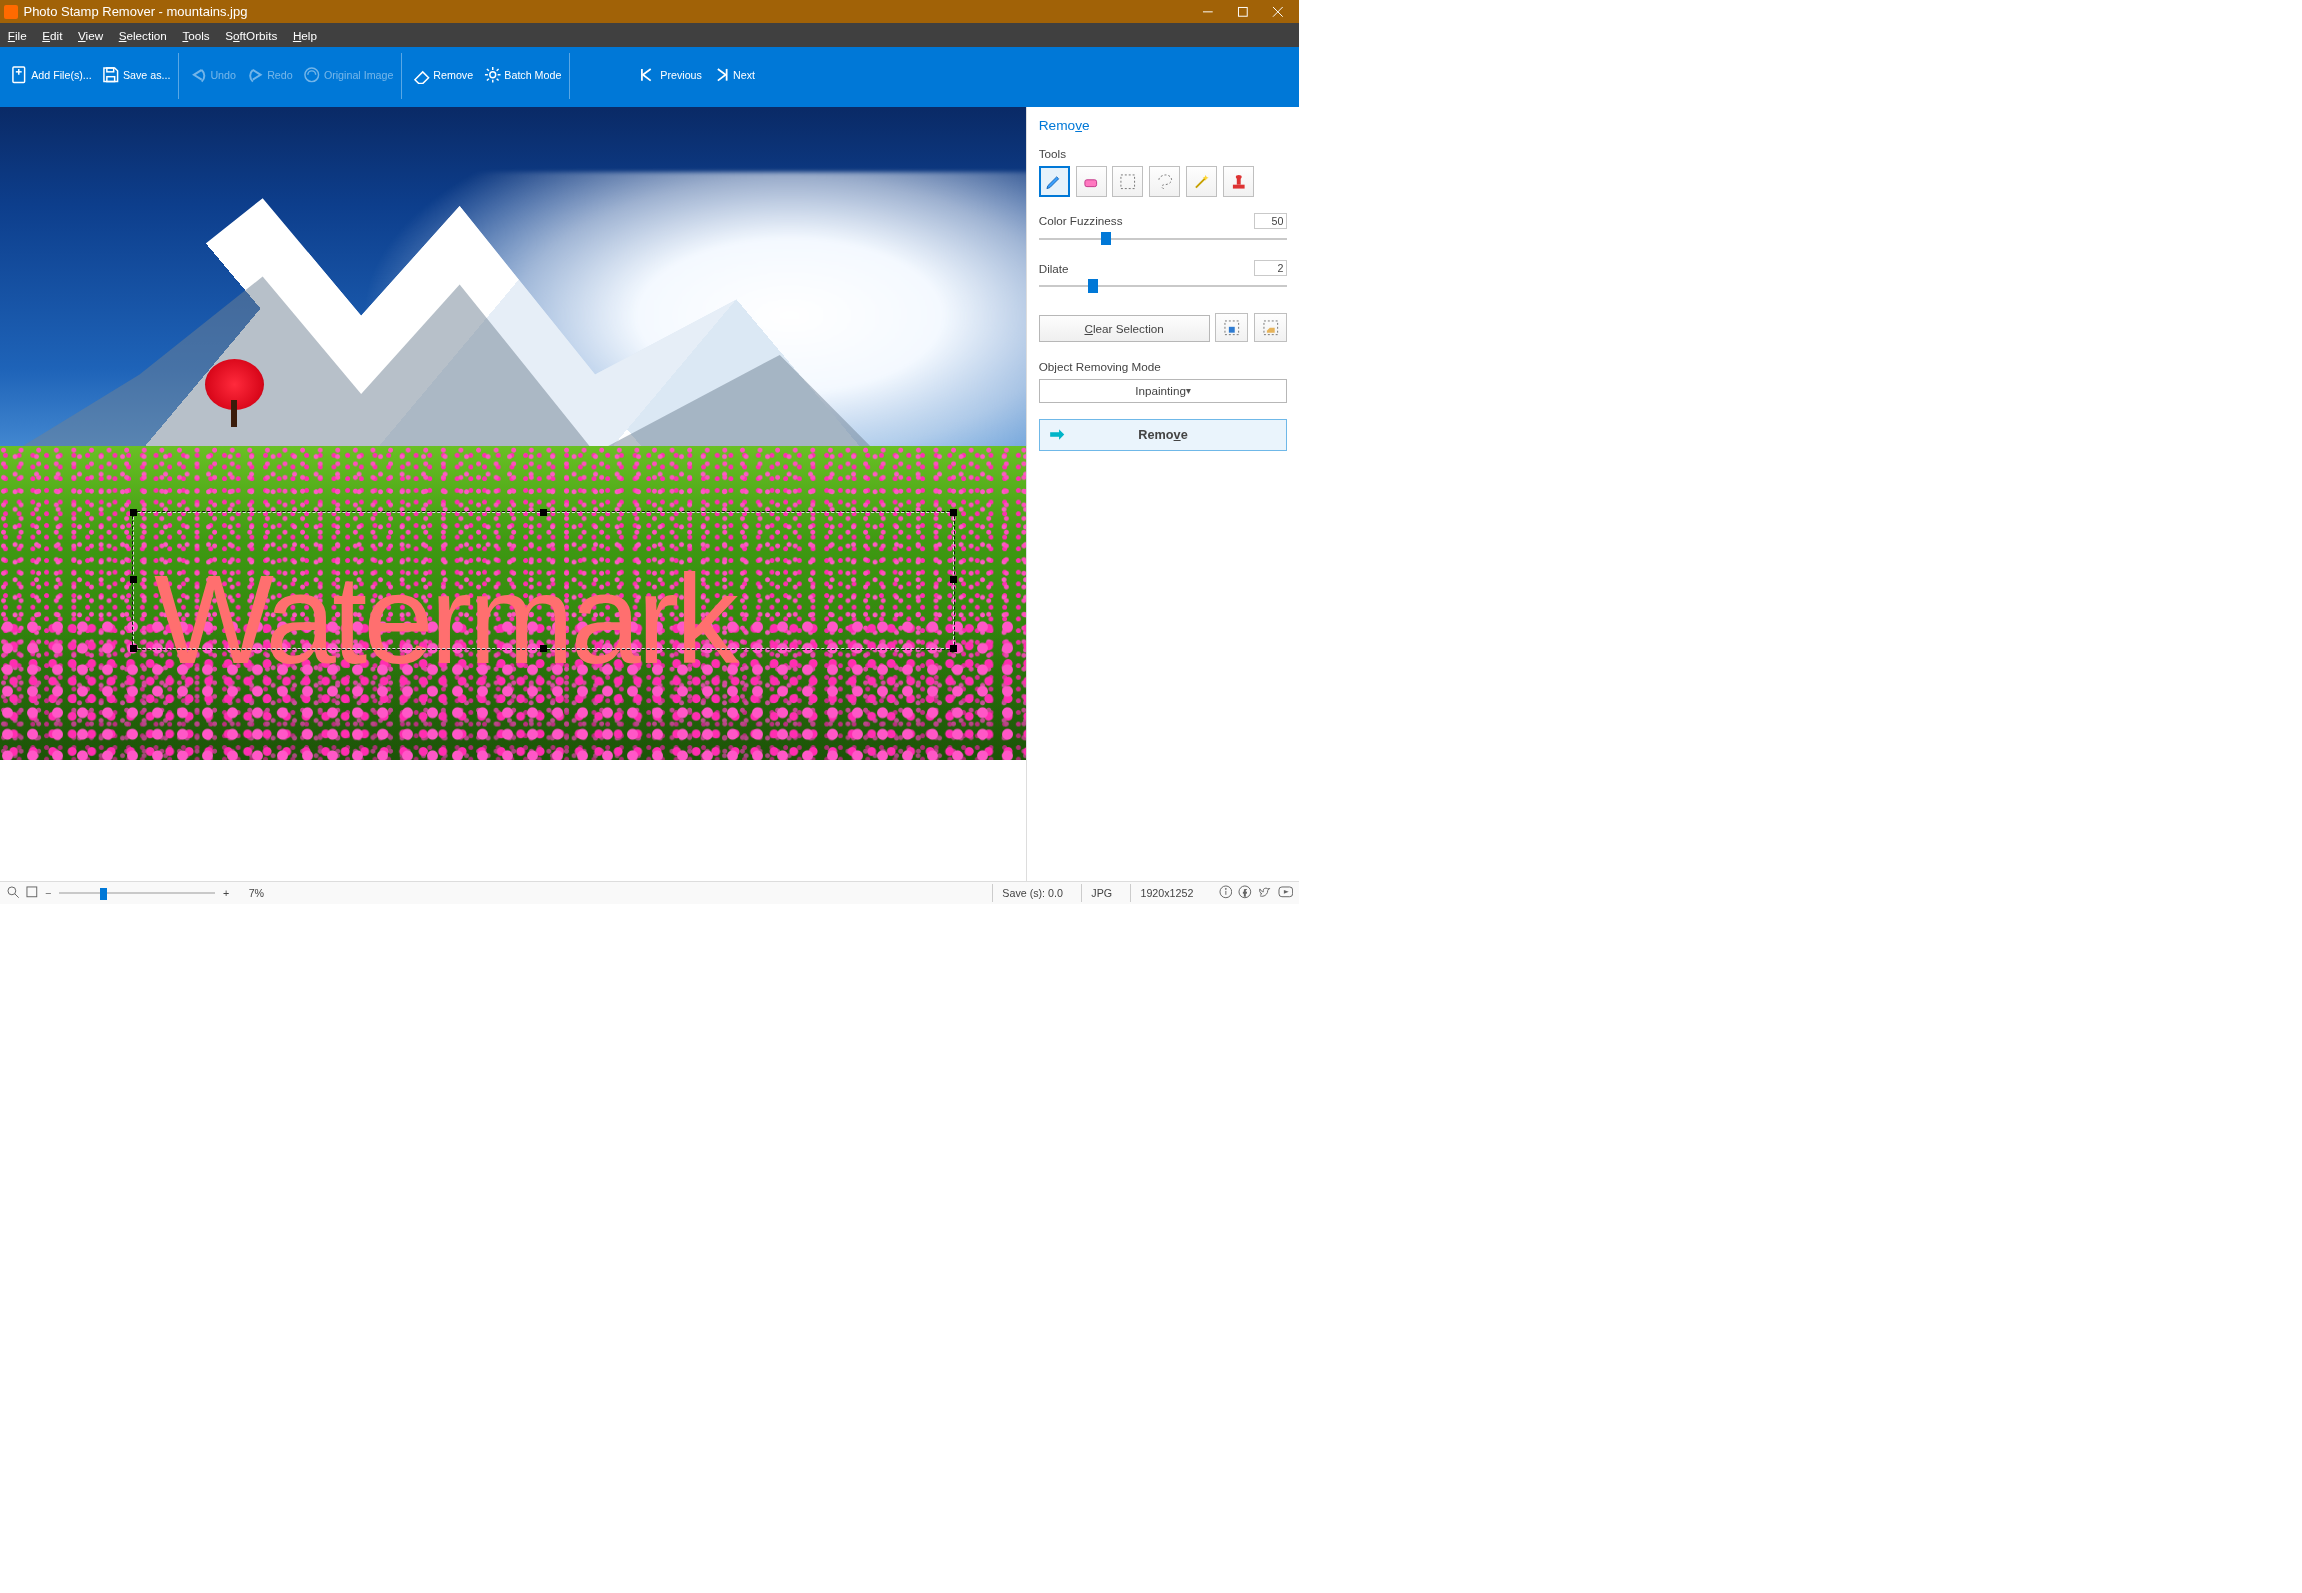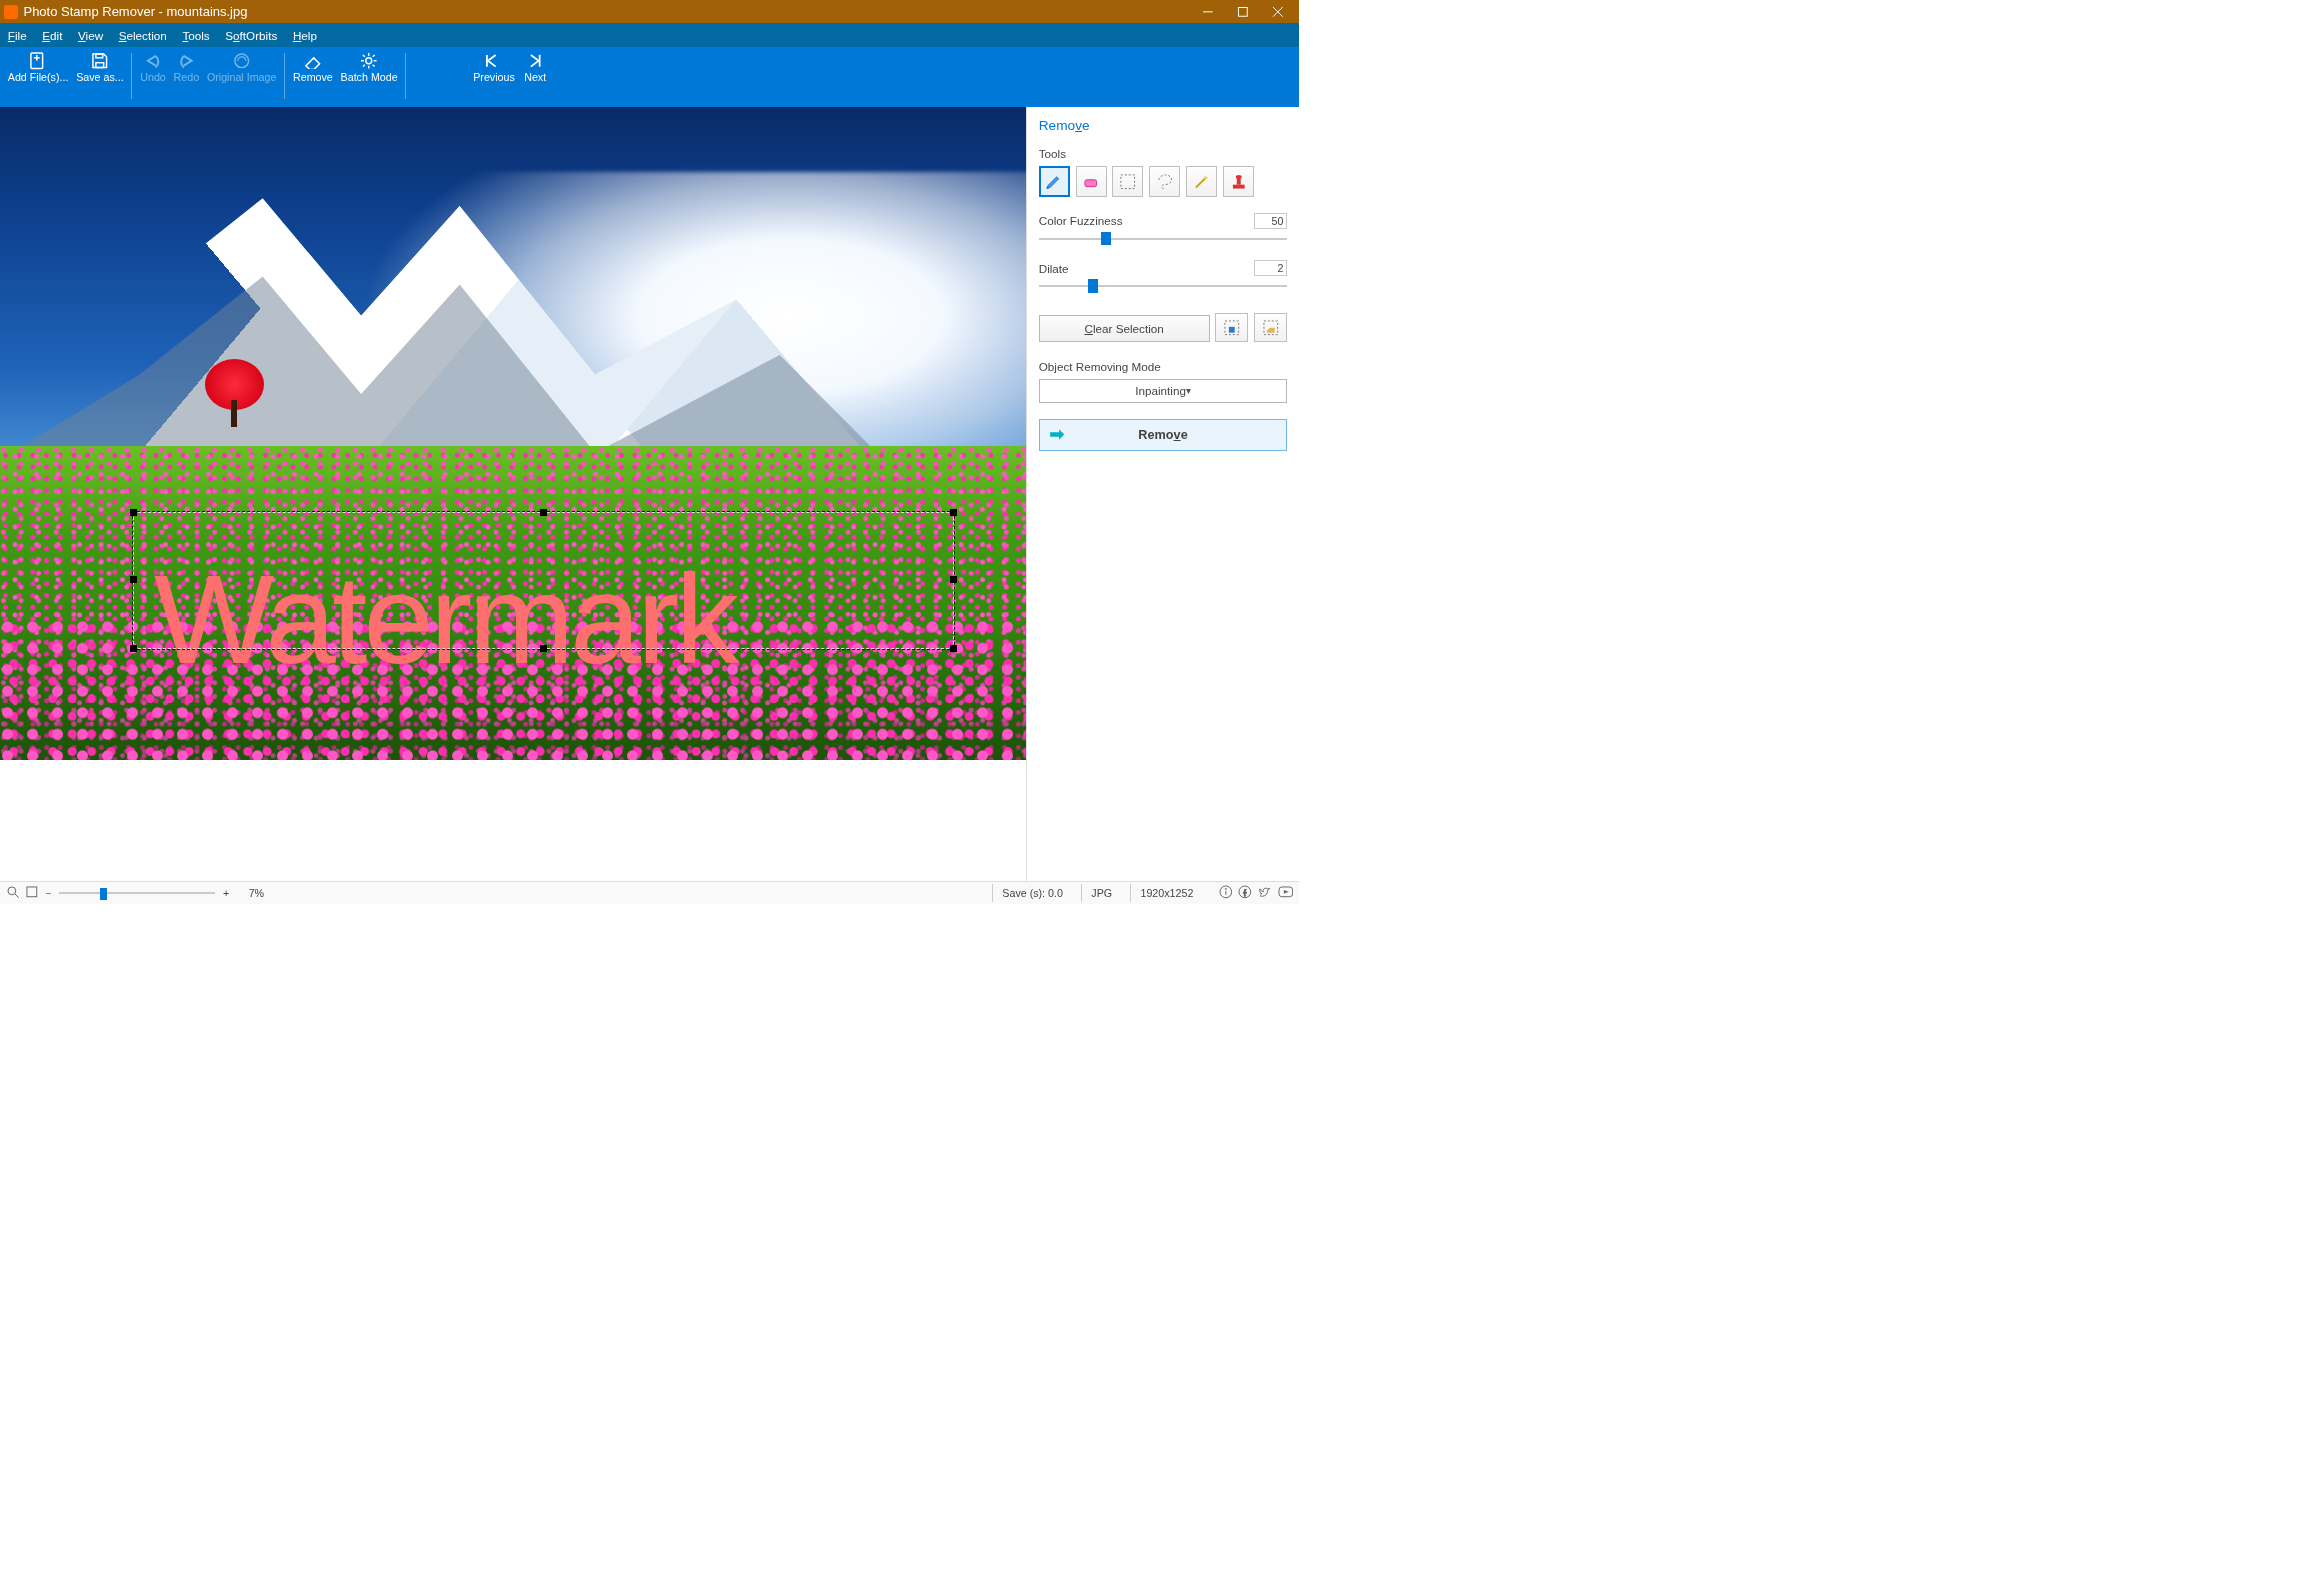--- a/index.html
+++ b/index.html
@@ -7,29 +7,29 @@
 .app { width: 1299px; height: 904px; display: flex; flex-direction: column; position: relative; background:#fff; }
 
 
 .titlebar { height: 23.4px; background: #a16207; color: #fff; display: flex; align-items: center; padding: 0 3.9px; font-size: 13px; }
 .titlebar .app-icon { width: 13.7px; height: 13.7px; background: #ff6a00; border-radius: 2px; margin-right: 5.9px; display:inline-block; position:relative;}
 .titlebar .spacer { flex: 1; }
 .titlebar .win-btn { width: 35px; height: 23.4px; display:flex; align-items:center; justify-content:center; color:#fff; }
 .titlebar .win-btn svg { stroke: #fff; }
 
 
-.menubar { height: 23.4px; background: #0369a1; color: #fff; display: flex; align-items: center; padding: 0 7.8px; font-size: 11.7px; gap: 15.6px; }
+.menubar { height: 23.4px; background: #404040; color: #fff; display: flex; align-items: center; padding: 0 7.8px; font-size: 11.7px; gap: 15.6px; }
 .menubar span { cursor: default; }
 .menubar span u { text-decoration: underline; }
 
 
 .ribbon { height: 60px; background: #0078d7; color: #fff; display: flex; align-items: stretch; padding: 2px 3.9px 3.9px 3.9px; }
 .ribbon-group { display:flex; align-items: stretch; }
 .ribbon-sep { width: 1px; background: rgba(255,255,255,0.35); margin: 3.9px 3.9px; }
-.ribbon-btn { display:flex; flex-direction:column; align-items:center; justify-content:flex-start; padding: 2px 3.9px; min-width: 33px; text-align:center; font-size: 10.7px; line-height: 11.7px; cursor:pointer; }
+.ribbon-btn { display:flex; flex-direction:row; align-items:center; justify-content:flex-start; padding: 2px 3.9px; min-width: 33px; text-align:center; font-size: 10.7px; line-height: 11.7px; cursor:pointer; }
 .ribbon-btn .ico { width: 23.4px; height: 19.5px; display:flex; align-items:center; justify-content:center; margin-bottom: 2px; }
 .ribbon-btn.disabled { opacity: 0.45; }
 .ribbon-wide { min-width: 43px; }
 
 
 .main { flex: 1; display: flex; min-height: 0; }
 .canvas-area { flex: 1; background: #f0f0f0; position: relative; display:flex; flex-direction:column; }
 .canvas-viewport { flex: 1; background: #fff; position: relative; overflow: hidden; }
 .canvas-image { position:absolute; left:0; top:0; right:0; height: 653px; overflow:hidden; }
 

